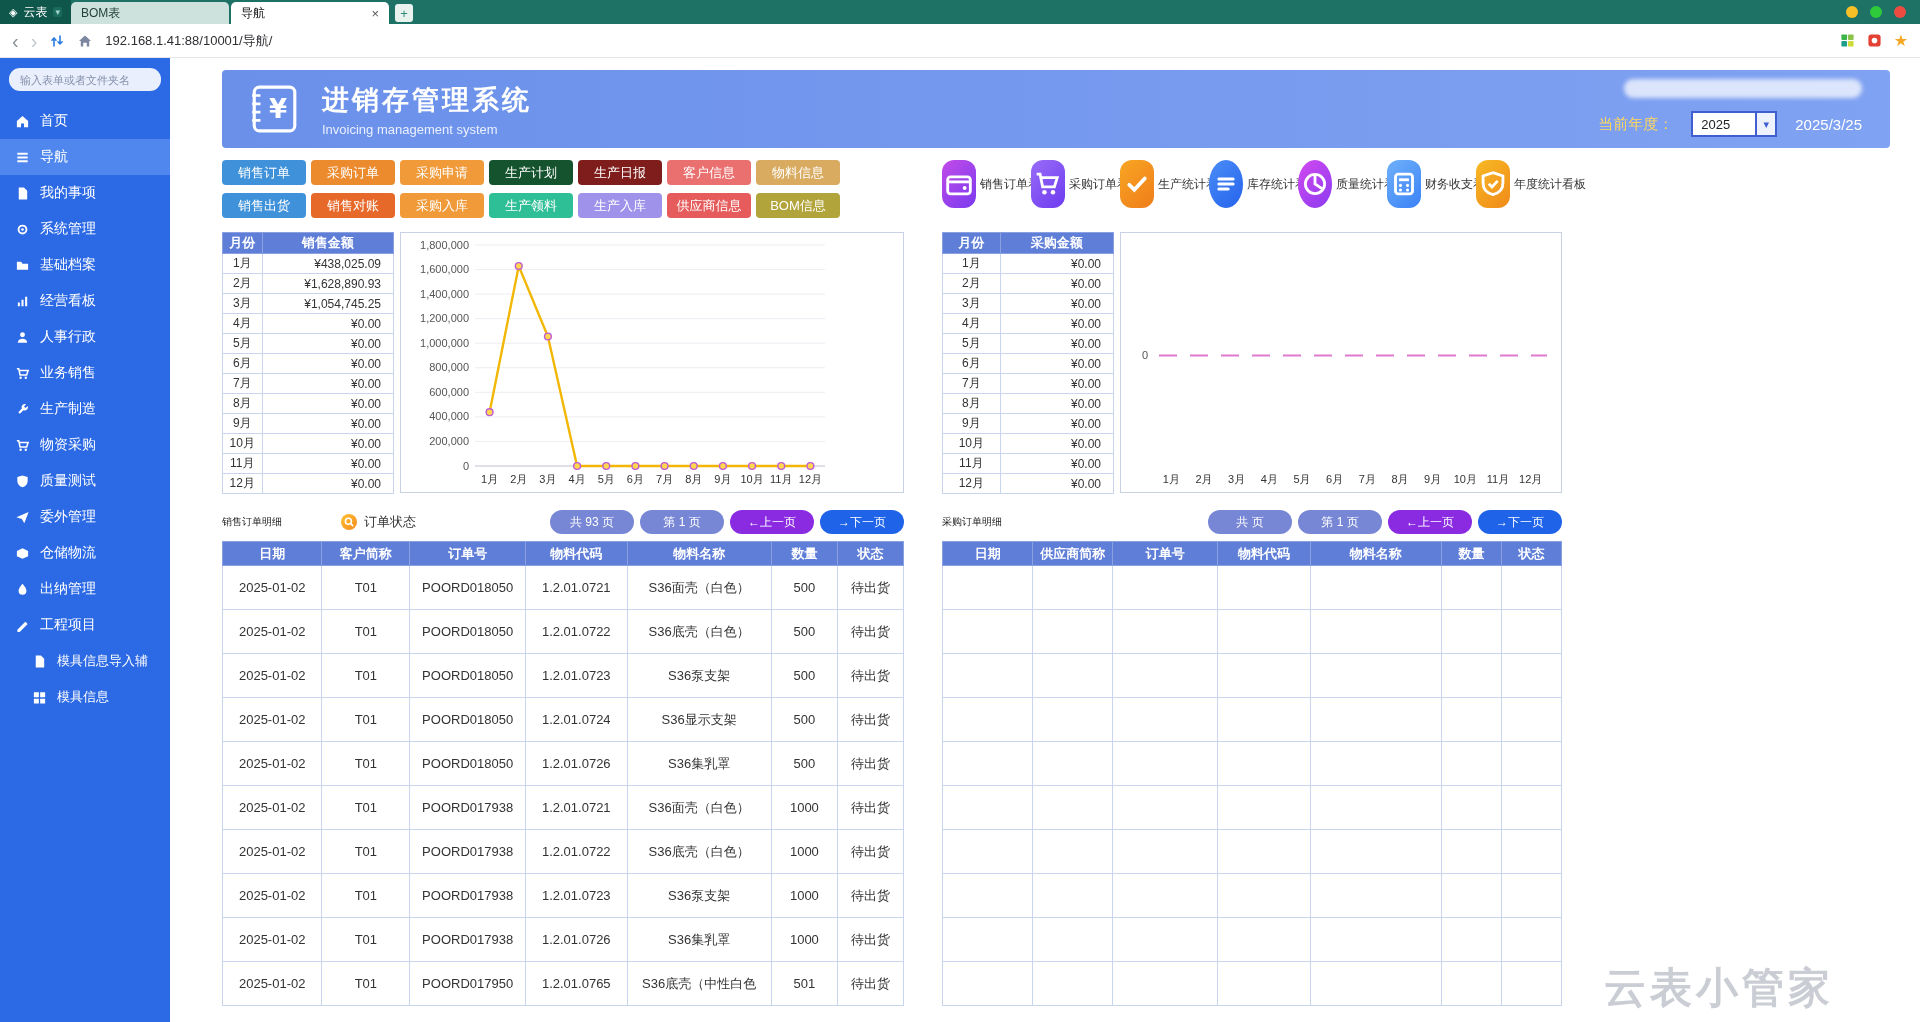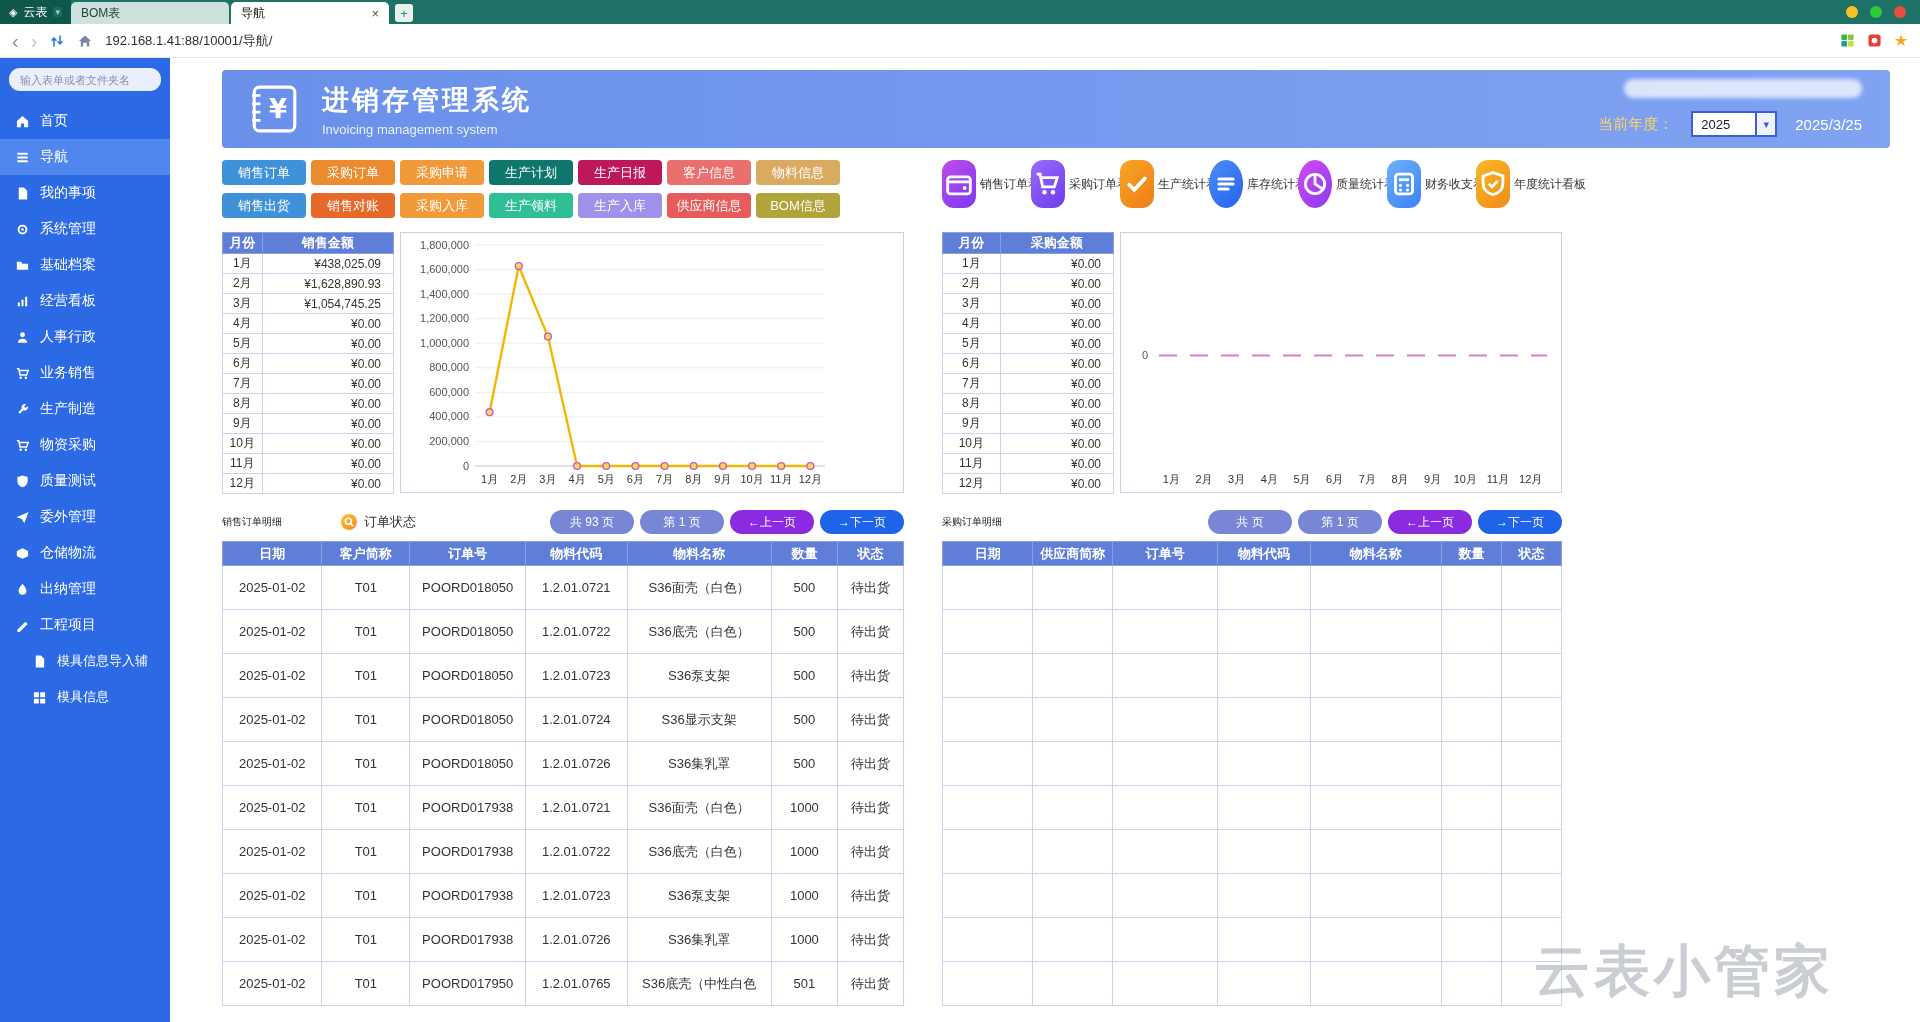--- a/index.html
+++ b/index.html
@@ -84,21 +84,21 @@
 .pager{margin-left:auto;display:flex;gap:6px}
 .pill{min-width:84px;height:24px;border-radius:12px;color:#fff;font-size:12px;display:flex;align-items:center;justify-content:center;padding:0 10px;white-space:nowrap;cursor:pointer}
 .pill.counter{background:#7787d6}
 .pill.prev{background:#8a2be2}
 .pill.next{background:#1e63e8}
 
 .detail-table{width:100%;margin-top:5px;table-layout:fixed}
 .detail-table th{background:#5f7ed8;color:#fff;font-size:13px;font-weight:bold;height:24px;border:1px solid #8ba0e0}
 .detail-table td{font-size:13px;color:#333;text-align:center;height:44px;border:1px solid #c9d4ee;overflow:hidden;white-space:nowrap}
 
-.watermark{position:absolute;right:86px;bottom:12px;font-size:56px;font-weight:bold;color:rgba(150,156,170,.5);letter-spacing:4px;pointer-events:none;z-index:50}
+.watermark{position:absolute;right:86px;bottom:6px;font-size:42px;font-weight:bold;color:rgba(150,156,170,.5);letter-spacing:4px;pointer-events:none;z-index:50}
 </style>
 </head>
 <body>
 
 <div class="titlebar">
   <div class="logo-area">
     <span class="logo-glyph">◈</span>
     <span>云表</span>
     <span class="logo-caret">▾</span>
   </div>
@@ -323,22 +323,22 @@
   </div>
 
   <div class="content">
 
     <section class="col-left">
       <div class="top-section">
         <div class="btn-grid">
             <div class="qbtn" style="background: rgb(63, 146, 217);">销售订单</div>
             <div class="qbtn" style="background: rgb(236, 138, 46);">采购订单</div>
             <div class="qbtn" style="background: rgb(240, 154, 57);">采购申请</div>
-            <div class="qbtn" style="background: #0f766e;">生产计划</div>
-            <div class="qbtn" style="background: #be185d;">生产日报</div>
+            <div class="qbtn" style="background: #14532d;">生产计划</div>
+            <div class="qbtn" style="background: #7f1d1d;">生产日报</div>
             <div class="qbtn" style="background: rgb(234, 111, 111);">客户信息</div>
             <div class="qbtn" style="background: rgb(217, 171, 96);">物料信息</div>
             <div class="qbtn" style="background: rgb(63, 146, 217);">销售出货</div>
             <div class="qbtn" style="background: rgb(231, 105, 42);">销售对账</div>
             <div class="qbtn" style="background: rgb(240, 154, 57);">采购入库</div>
             <div class="qbtn" style="background: rgb(46, 191, 150);">生产领料</div>
             <div class="qbtn" style="background: rgb(158, 146, 234);">生产入库</div>
             <div class="qbtn" style="background: rgb(230, 92, 92);">供应商信息</div>
             <div class="qbtn" style="background: rgb(177, 164, 59);">BOM信息</div>
           </div>

